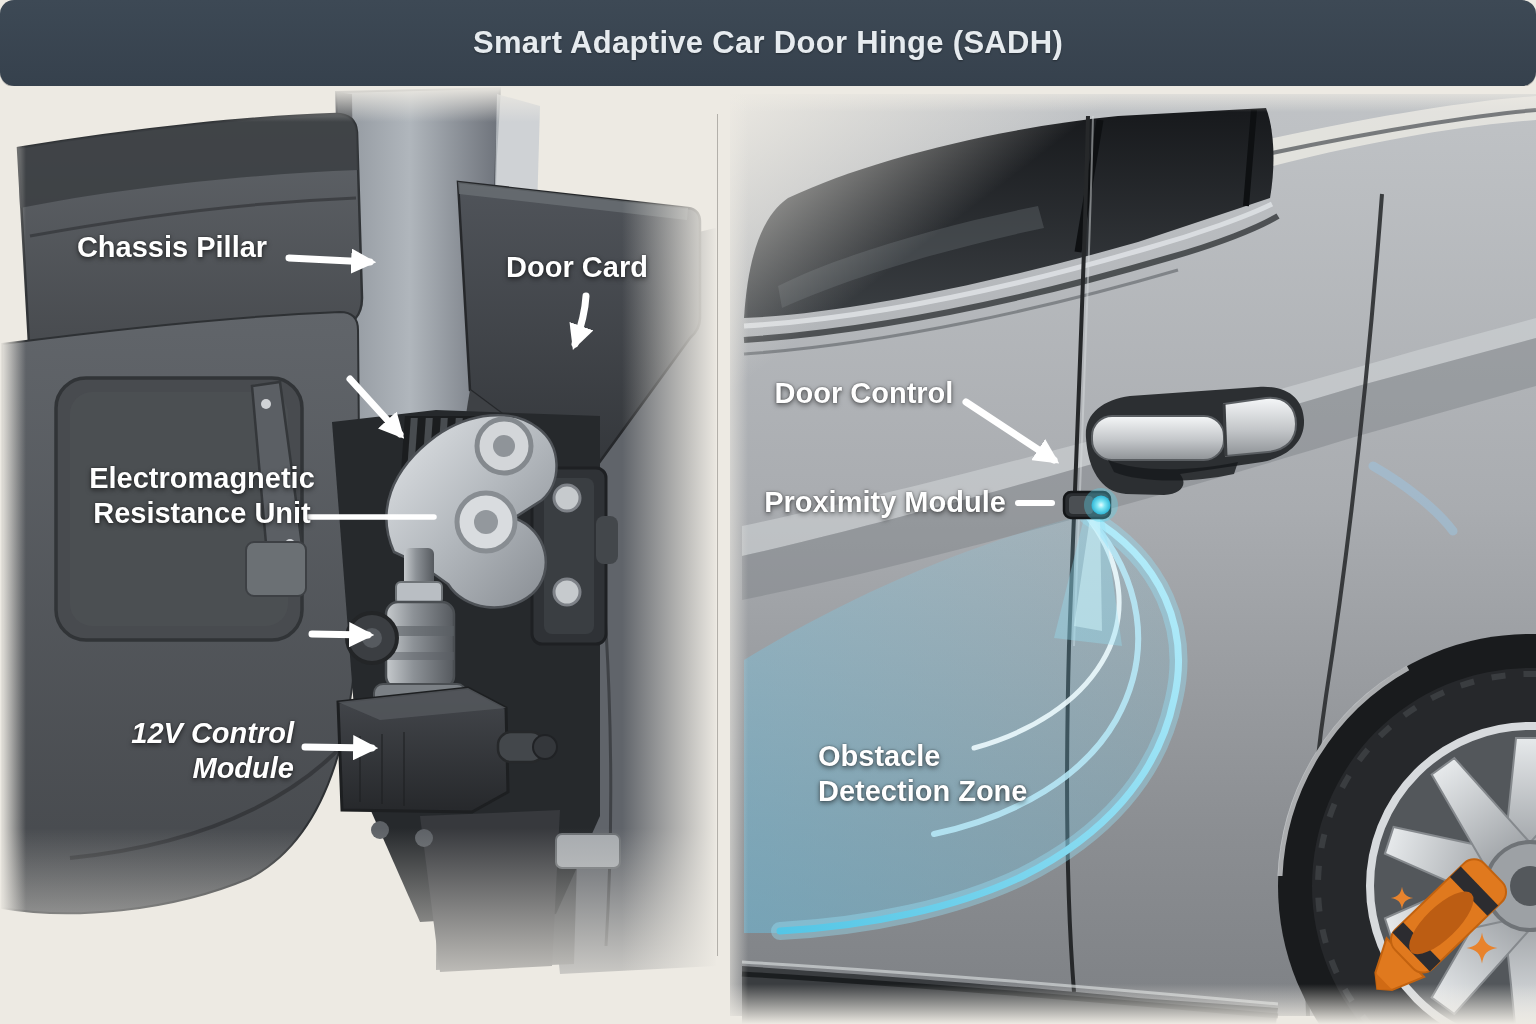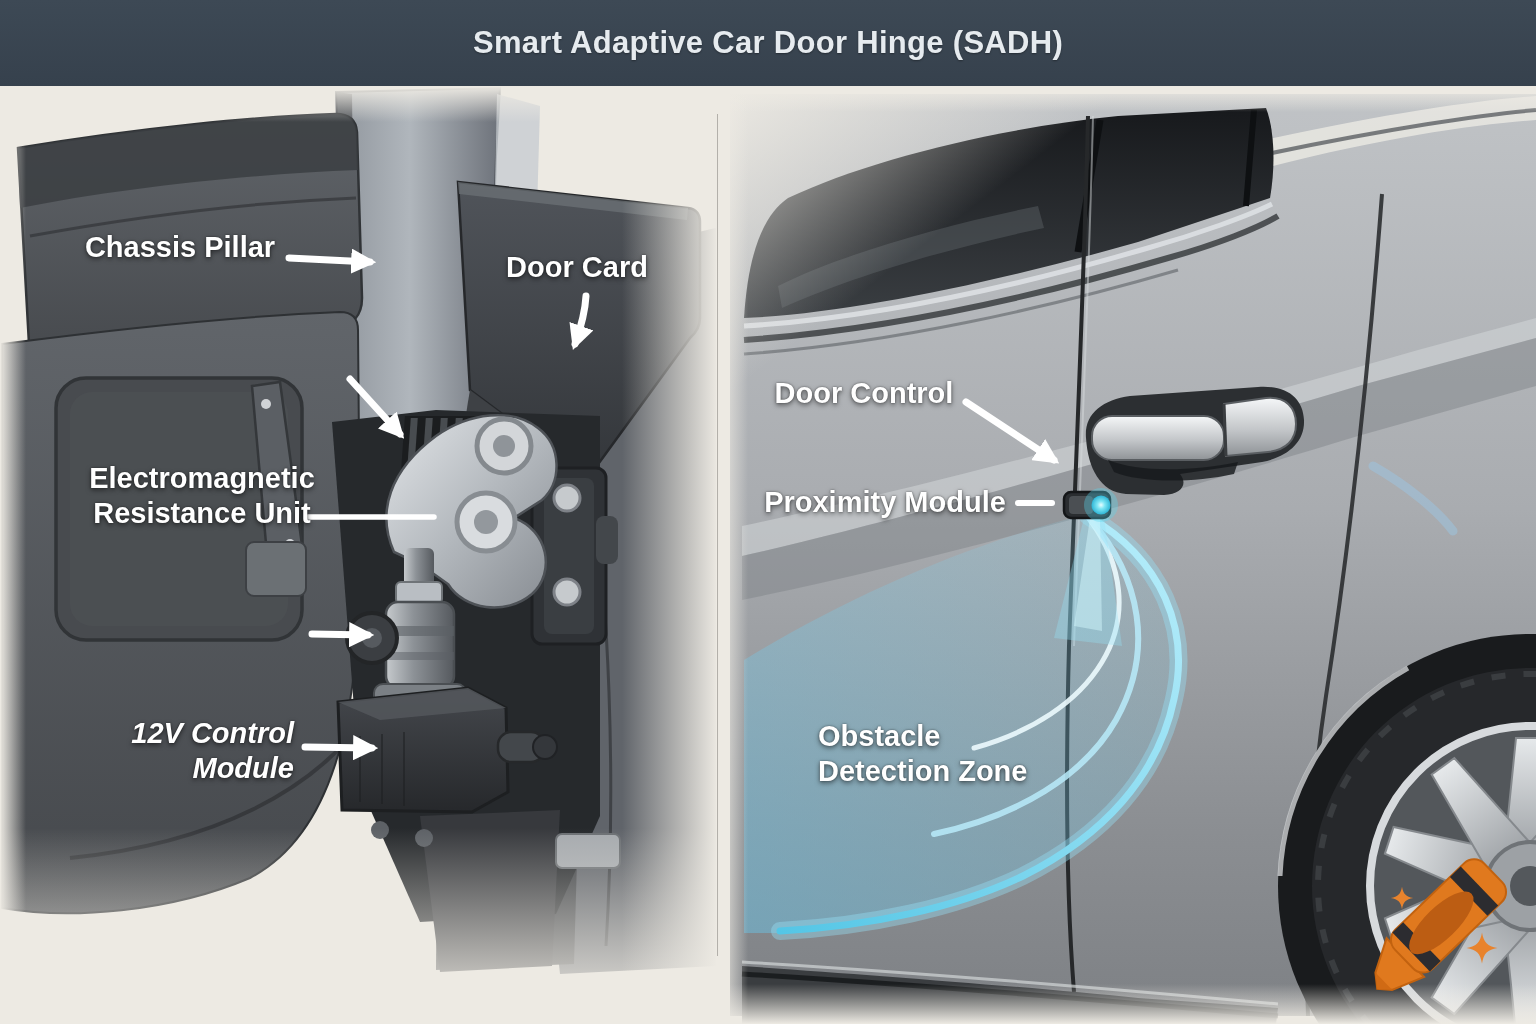--- a/index.html
+++ b/index.html
@@ -5,41 +5,42 @@
   html,body { margin:0; padding:0; background:#edeae3; }
   .stage {
     position:relative; width:1536px; height:1024px; overflow:hidden;
     background:#edeae3; font-family:"Liberation Sans", sans-serif;
   }
   .titlebar {
     position:absolute; left:0; top:0; width:1536px; height:86px;
     background:linear-gradient(180deg,#3d4955 0%, #36414d 100%);
     display:flex; align-items:center; justify-content:center;
     box-shadow:0 1px 0 rgba(0,0,0,.25);
+    border-radius:14px;
   }
   .title {
     margin:0; font-size:31px; font-weight:bold; color:#e6ebef;
     letter-spacing:.3px; text-shadow:0 1px 2px rgba(0,0,0,.35);
   }
   .canvas { position:absolute; left:0; top:86px; width:1536px; height:938px; }
   .panel  { position:absolute; top:0; }
   .panel.left  { left:0; }
   .panel.right { left:718px; }
   .divider {
     position:absolute; left:717px; top:28px; width:2px; height:842px;
     background:#b3b0aa;
   }
   .arrows { position:absolute; left:0; top:0; pointer-events:none; }
   .label {
     position:absolute; color:#ffffff; font-weight:bold; font-size:29px;
     line-height:35px; text-align:center; white-space:pre-line;
     text-shadow:0 2px 5px rgba(0,0,0,.55), 0 0 2px rgba(0,0,0,.45);
   }
   .label.align-right { text-align:right; }
-  .label.align-left  { text-align:left;  }
+  .label.align-left  { text-align:left;margin-top:20px;  }
 </style>
 </head>
 <body>
 
 <div class="stage">
 
   <header class="titlebar">
     <h1 class="title">Smart Adaptive Car Door Hinge (SADH)</h1>
   </header>
 
@@ -354,21 +355,21 @@
         <path d="M 586,210 C 585,228 580,244 575,258" marker-end="url(#ah)"></path>
         <path d="M 350,293 L 400,348" marker-end="url(#ah)"></path>
         <path d="M 308,431 L 434,431" stroke-width="5.5"></path>
         <path d="M 312,548 L 368,549" marker-end="url(#ah)"></path>
         <path d="M 305,661 L 372,662" marker-end="url(#ah)"></path>
         <path d="M 966,316 L 1054,374" marker-end="url(#ah)"></path>
         <path d="M 1018,417 L 1052,417" stroke-width="6"></path>
       </g>
     </svg>
 
-    <div class="label" style="left:30px;  top:144px; width:300px;">Chassis Pillar</div>
+    <div class="label" style="left:22px;  top:144px; width:300px;">Chassis Pillar</div>
     <div class="label" style="left:427px; top:164px; width:300px;">Door Card</div>
     <div class="label" style="left:52px;  top:375px; width:300px;">Electromagnetic
 Resistance Unit</div>
     <div class="label align-right" style="left:44px; top:630px; width:250px;font-style:italic;">12V Control
 Module</div>
 
     <div class="label" style="left:714px; top:290px; width:300px;">Door Control</div>
     <div class="label" style="left:735px; top:399px; width:300px;">Proximity Module</div>
     <div class="label align-left" style="left:818px; top:633px; width:340px;">Obstacle
 Detection Zone</div>

